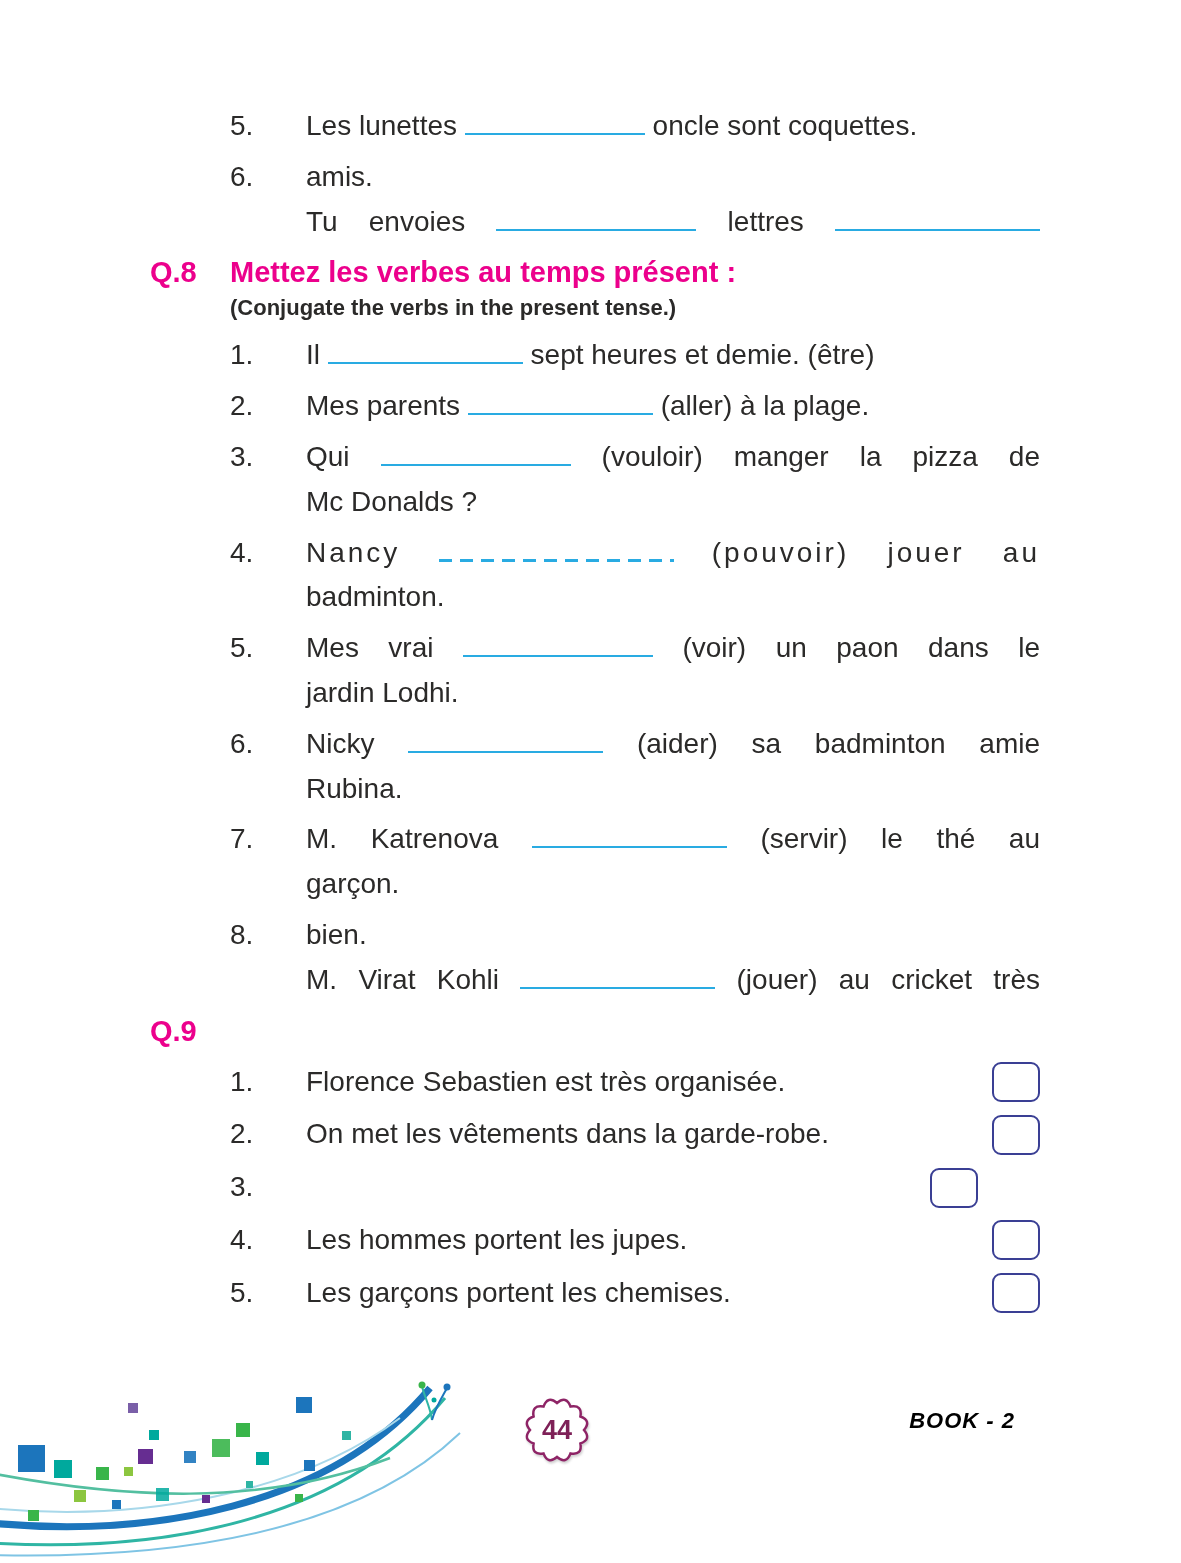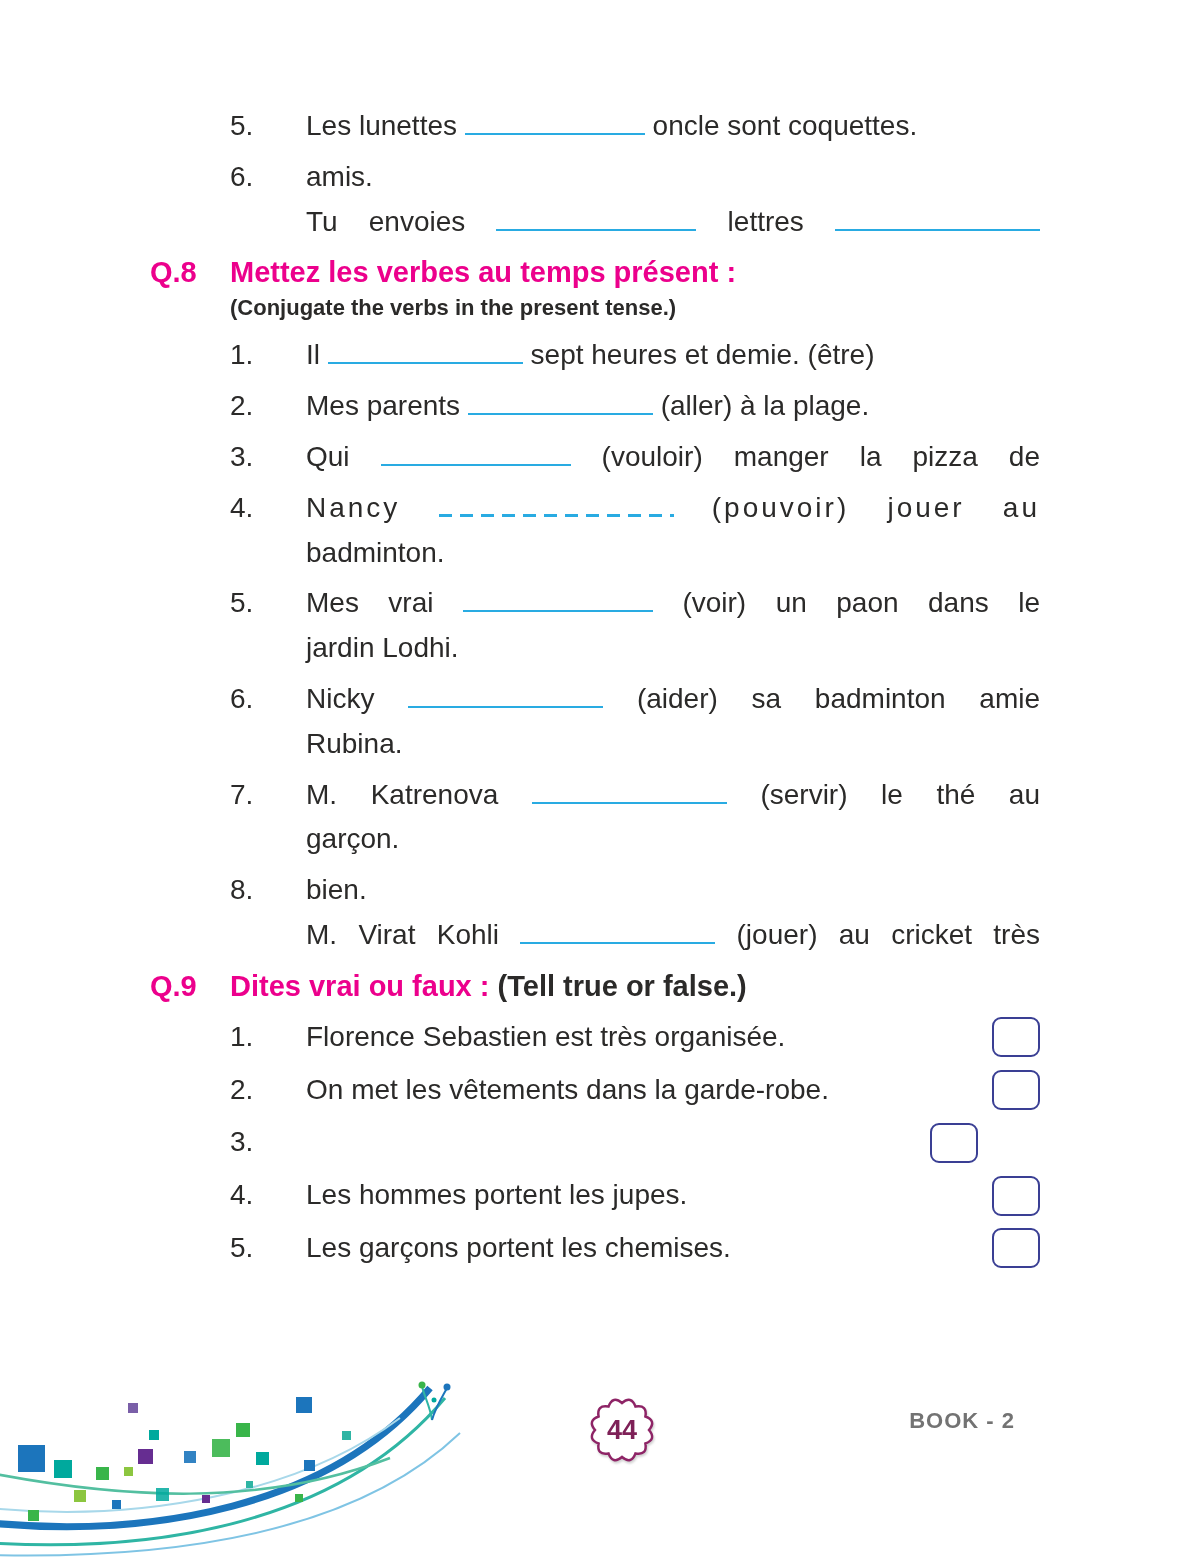--- a/index.html
+++ b/index.html
@@ -46,32 +46,33 @@
   .boxcol { display: flex; justify-content: flex-end; }
   .checkbox {
     width: 48px; height: 40px;
     border: 2px solid #3A3F94;
     border-radius: 9px;
     background: #fff;
   }
 
   .deco { position: absolute; left: 0; top: 1373px; }
 
-  .badge { position: absolute; left: 584px; top: 1392px; width: 76px; height: 76px; }
+  .badge { position: absolute; left: 519px; top: 1392px; width: 76px; height: 76px; }
   .badge svg { position: absolute; left: 0; top: 0; filter: drop-shadow(1px 2px 1px rgba(120,120,120,.35)); }
   .badge-num {
     position: absolute; left: 0; top: 0; width: 76px; height: 76px;
     display: flex; align-items: center; justify-content: center;
     font-size: 27px; font-weight: bold; color: #7E2057;
   }
 
   .book-label {
     position: absolute; top: 1408px; right: 166px;
     font-size: 22px; font-weight: bold; letter-spacing: 1px;
-    color: #737373;
+    color: #000000;
+    font-style: italic;
   }
 </style>
 </head>
 <body>
 
 <div class="content">
 
   <div class="ex-list" id="prev-items" style="margin-top:0;">
       <div class="ex-row">
         <span class="num">5.</span>
@@ -103,20 +104,21 @@
       <div class="ex-row">
         <span class="num">2.</span>
         <div class="ex-body">
           <div class="ex-line"><span>Mes parents</span> <span class="blank" style="width: 185px;"></span> <span>(aller) à la plage.</span> </div>
         </div>
       </div>
       <div class="ex-row">
         <span class="num">3.</span>
         <div class="ex-body">
           <div class="ex-line fill"><span>Qui</span> <span class="blank" style="width: 190px;"></span> <span>(vouloir) manger la pizza de</span> </div>
+          <div class="ex-line"><span>Mc Donalds ?</span> </div>
         </div>
       </div>
       <div class="ex-row">
         <span class="num">4.</span>
         <div class="ex-body">
           <div class="ex-line fill spaced"><span>Nancy</span> <span class="blank dashed" style="width: 235px;"></span> <span>(pouvoir) jouer au</span> </div>
           <div class="ex-line"><span>badminton.</span> </div>
         </div>
       </div>
       <div class="ex-row">
@@ -144,24 +146,20 @@
         <span class="num">8.</span>
         <div class="ex-body">
           <div class="ex-line"><span>bien.</span> </div>
           <div class="ex-line fill"><span>M. Virat Kohli</span> <span class="blank" style="width: 195px;"></span> <span>(jouer) au cricket très</span> </div>
         </div>
       </div>
     </div>
 
   <div class="q-heading">
     <span class="q-label accent">Q.9</span>
-    <span>
-      <span class="accent">Dites vrai ou faux :</span>
-      <span>(Tell true or false.)</span>
-    </span>
   </div>
   <div class="ex-list" id="q9-items">
       <div class="ex-row tf">
         <span class="num">1.</span>
         <div class="ex-body">
           <div class="ex-line">Florence Sebastien est très organisée.</div>
         </div>
         <div class="boxcol">
           <div class="checkbox"></div>
         </div>

